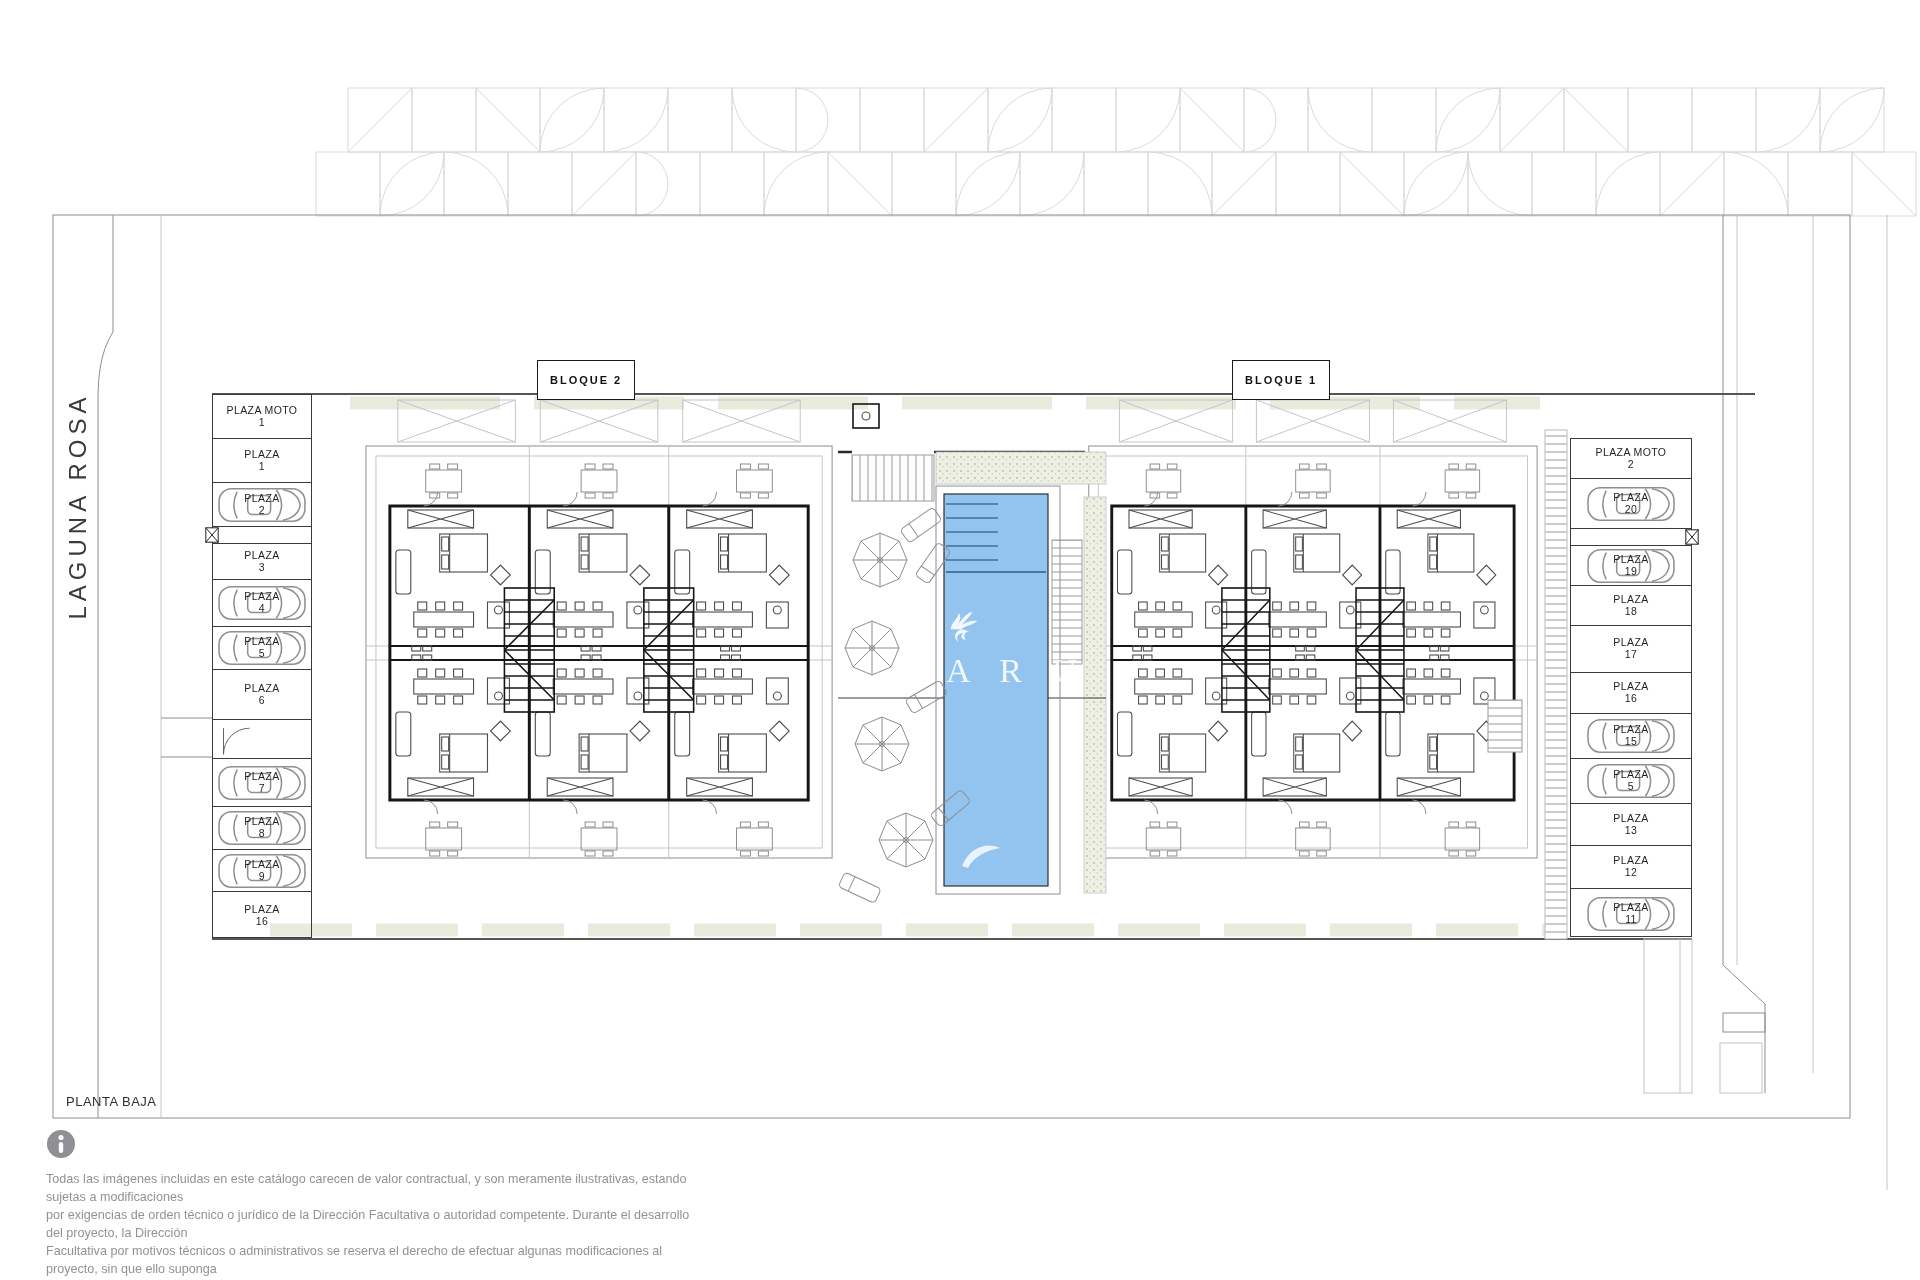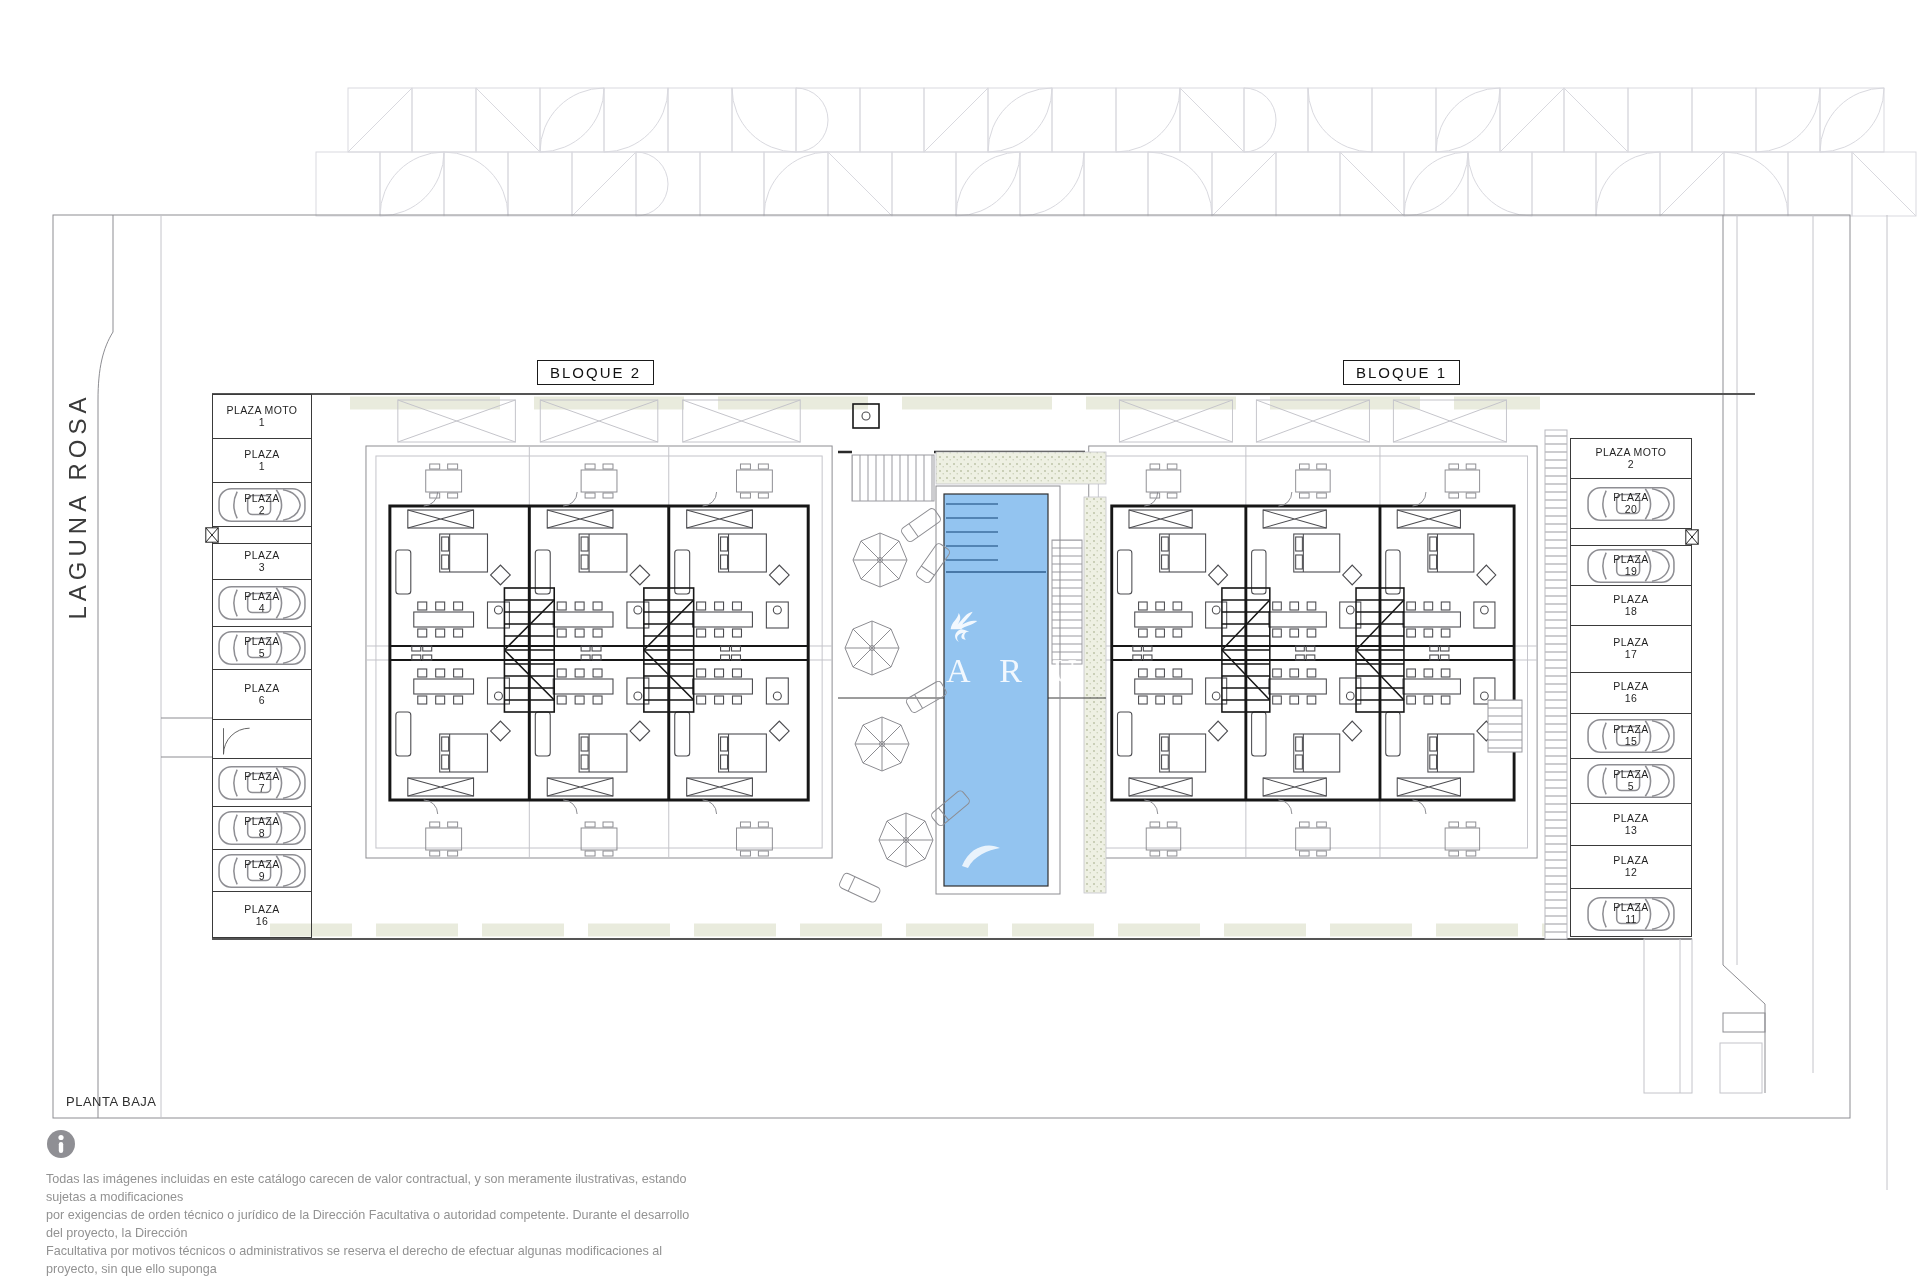--- a/index.html
+++ b/index.html
@@ -10,21 +10,21 @@
   .w  {stroke:#161616;stroke-width:3;fill:none}
   .w1 {stroke:#161616;stroke-width:1.6;fill:none}
   .w2 {stroke:#161616;stroke-width:2.2;fill:none}
   .ln {stroke:#4c4c50;stroke-width:1.1;fill:none}
   .l1 {stroke:#8d8d92;stroke-width:1;fill:none}
   .l2 {stroke:#c4c4ca;stroke-width:1;fill:none}
   .band{stroke:#d9d9df;stroke-width:1;fill:none}
   
   .abs{position:absolute;}
   .bloque-box{position:absolute;border:1.6px solid #1a1a1a;background:#fff;
-      font-size:15px;letter-spacing:2px;color:#111;padding:3px 12px;white-space:nowrap;}
+      font-size:11px;letter-spacing:2px;color:#111;padding:13px 12px;white-space:nowrap;font-weight:bold;}
   #street-label{position:absolute;left:-72px;top:492px;width:300px;text-align:center;
       transform:rotate(-90deg);font-size:24px;letter-spacing:5px;color:#3a3a3a;white-space:nowrap;}
   #planta-label{position:absolute;left:66px;top:1094px;font-size:13px;letter-spacing:.5px;color:#2f2f2f;}
   #watermark-letters{position:absolute;left:946px;top:652px;width:120px;
       font-family:"Liberation Serif",serif;font-size:34px;letter-spacing:11px;
       color:rgba(255,255,255,.88);white-space:nowrap;}
   
   .pcol{position:absolute;border:1.6px solid #3a3a3a;box-sizing:border-box;background:transparent;}
   .stall,.gap{position:relative;box-sizing:border-box;border-bottom:1.5px solid #3a3a3a;
       display:flex;align-items:center;justify-content:center;}
@@ -403,21 +403,21 @@
     <use href="#lng" transform="translate(845,872) rotate(25)"></use>
   </g>
 
   <g>
     <rect class="l2" x="1644" y="939" width="48" height="154"></rect>
     <line class="l2" x1="1680" y1="939" x2="1680" y2="1093"></line>
   </g>
 </svg>
 
 <div class="bloque-box" style="left:537px;top:360px;">BLOQUE 2</div>
-<div class="bloque-box" style="left:1343px;top:360px;">BLOQUE 1</div>
+<div class="bloque-box" style="left:1232px;top:360px;">BLOQUE 1</div>
 
 <div id="street-label">LAGUNA ROSA</div>
 
 <div id="planta-label">PLANTA BAJA</div>
 
 <div id="watermark-letters">A R U</div>
 
 <div id="plan-root" class="abs" style="left:0;top:0;width:1920px;height:1140px;pointer-events:none;">
       <div class="pcol" style="left: 212px; top: 394px; width: 100px; height: 544px;">
         <div class="stall" style="height: 44px;">

